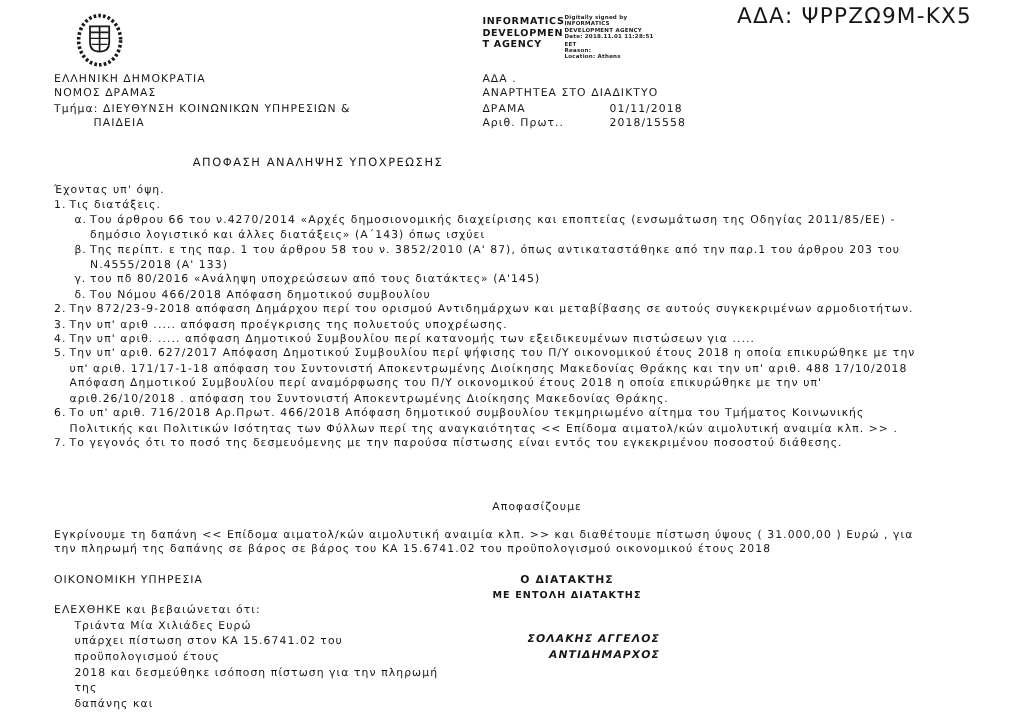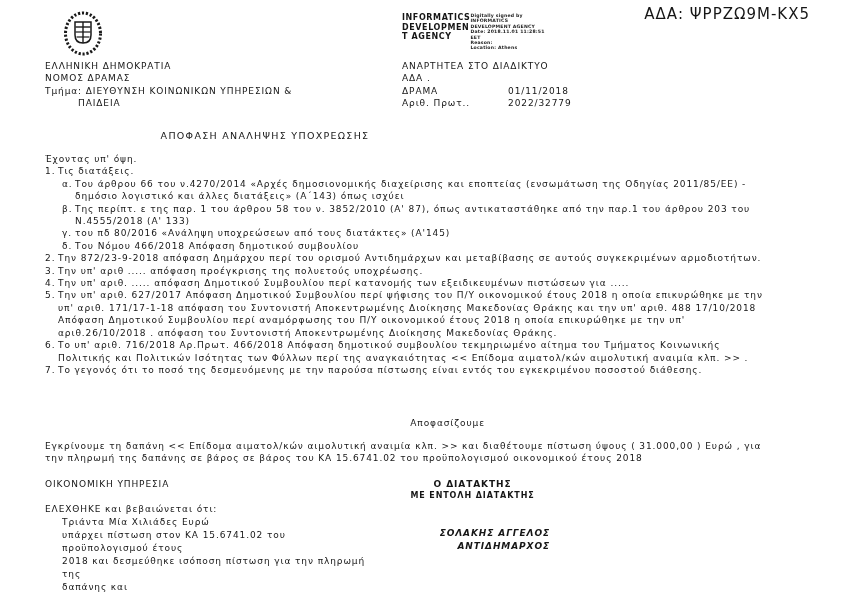--- a/index.html
+++ b/index.html
@@ -11,21 +11,21 @@
     color:#161616;
     font-family:"DejaVu Sans", sans-serif;
     font-size:9px;
     letter-spacing:0.9px;
     line-height:12.4px;
     overflow:hidden;
   }
   
   .ada-top {
     position:absolute; top:8px; left:600px; width:210px;
-    text-align:right; font-size:15px; letter-spacing:1px;
+    text-align:right; font-size:18px; letter-spacing:1px;
   }
   .logo { position:absolute; top:10px; left:62px; width:42px; height:47px; }
   .stamp { position:absolute; top:13px; left:402px; display:flex; gap:0; }
   .stamp-agency { font-weight:bold; font-size:8px; line-height:9.6px; letter-spacing:0.6px; }
   .stamp-details { font-size:4.6px; line-height:5.4px; letter-spacing:0.2px; font-weight:bold; color:#222; }
   
   .hdr-left { position:absolute; top:60px; left:45px; }
   .hdr-left .dept2 { padding-left:33px; }
   .hdr-right { position:absolute; top:60px; left:402px; width:300px; }
   .hdr-right .lbl { display:inline-block; width:106px; }
@@ -96,27 +96,27 @@
   </div>
 
   <div class="hdr-left">
     <div>ΕΛΛΗΝΙΚΗ ΔΗΜΟΚΡΑΤΙΑ</div>
     <div>ΝΟΜΟΣ ΔΡΑΜΑΣ</div>
     <div>Τμήμα: ΔΙΕΥΘΥΝΣΗ ΚΟΙΝΩΝΙΚΩΝ ΥΠΗΡΕΣΙΩΝ &amp;</div>
     <div class="dept2">ΠΑΙΔΕΙΑ</div>
   </div>
 
   <div class="hdr-right">
+    <div>ΑΔΑ .</div>
     <div>ΑΝΑΡΤΗΤΕΑ ΣΤΟ ΔΙΑΔΙΚΤΥΟ</div>
-    <div>ΑΔΑ .</div>
     <div>
       <span class="lbl">ΔΡΑΜΑ</span><span>01/11/2018</span>
     </div>
     <div>
-      <span class="lbl">Αριθ. Πρωτ..</span><span>2022/32779</span>
+      <span class="lbl">Αριθ. Πρωτ..</span><span>2018/15558</span>
     </div>
   </div>
 
   <div class="doc-title">ΑΠΟΦΑΣΗ ΑΝΑΛΗΨΗΣ ΥΠΟΧΡΕΩΣΗΣ</div>
 
   <div class="body-block">
     <div class="preamble">Έχοντας υπ' όψη.</div>
 
     <div class="li">
       <span class="num">1.</span>

